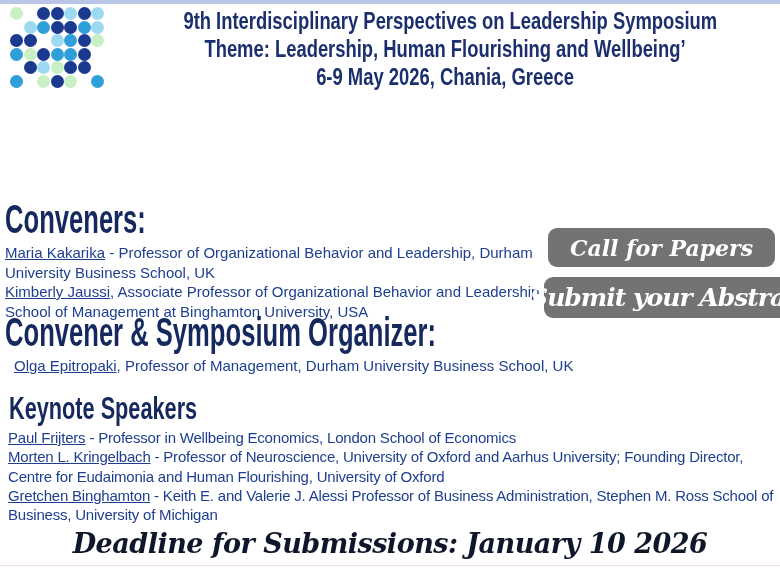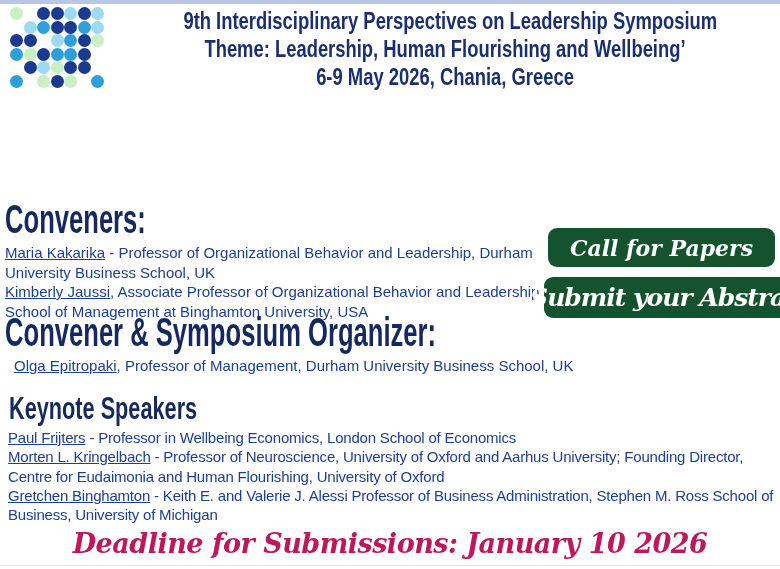--- a/index.html
+++ b/index.html
@@ -43,29 +43,29 @@
     line-height:33px;transform:scaleX(0.70);transform-origin:left center;white-space:nowrap;margin:0;
   }
   
   .bodytext{color:#1e3f8f;font-size:15px;line-height:19.5px;}
   #conveners-text{position:absolute;left:5px;top:243px;width:546px;}
   #organizer-text{position:absolute;left:14px;top:356px;width:720px;}
   #keynote-text{position:absolute;left:8px;top:428px;width:768px;letter-spacing:-0.2px;line-height:19.3px;}
   .person-link{text-decoration:underline;cursor:pointer;text-align:center;}
   
   .cta{
-    position:absolute;background:#14532d;border-radius:9px;color:#ffffff;
+    position:absolute;background:#737373;border-radius:9px;color:#ffffff;
     display:flex;align-items:center;justify-content:center;cursor:pointer;
     font-family:"DejaVu Serif",serif;font-style:italic;font-weight:bold;white-space:nowrap;
   }
   #cta-call{left:548px;top:228px;width:227px;height:39px;font-size:22px;}
   #cta-submit{left:544px;top:277px;width:252px;height:41px;font-size:25px;letter-spacing:-1px;}
   
   #deadline{
-    position:absolute;left:0;right:0;top:527px;text-align:center;color:#be185d;
+    position:absolute;left:0;right:0;top:527px;text-align:center;color:#0f172a;
     font-family:"DejaVu Serif",serif;font-style:italic;font-weight:bold;font-size:27px;
     letter-spacing:-0.5px;line-height:34px;
   }
   .bottom-line{position:absolute;left:0;right:0;top:565px;height:1px;background:#f2dcdc;}
 </style>
 </head>
 <body>
 
 <div class="page">
   <div class="top-bar"></div>

